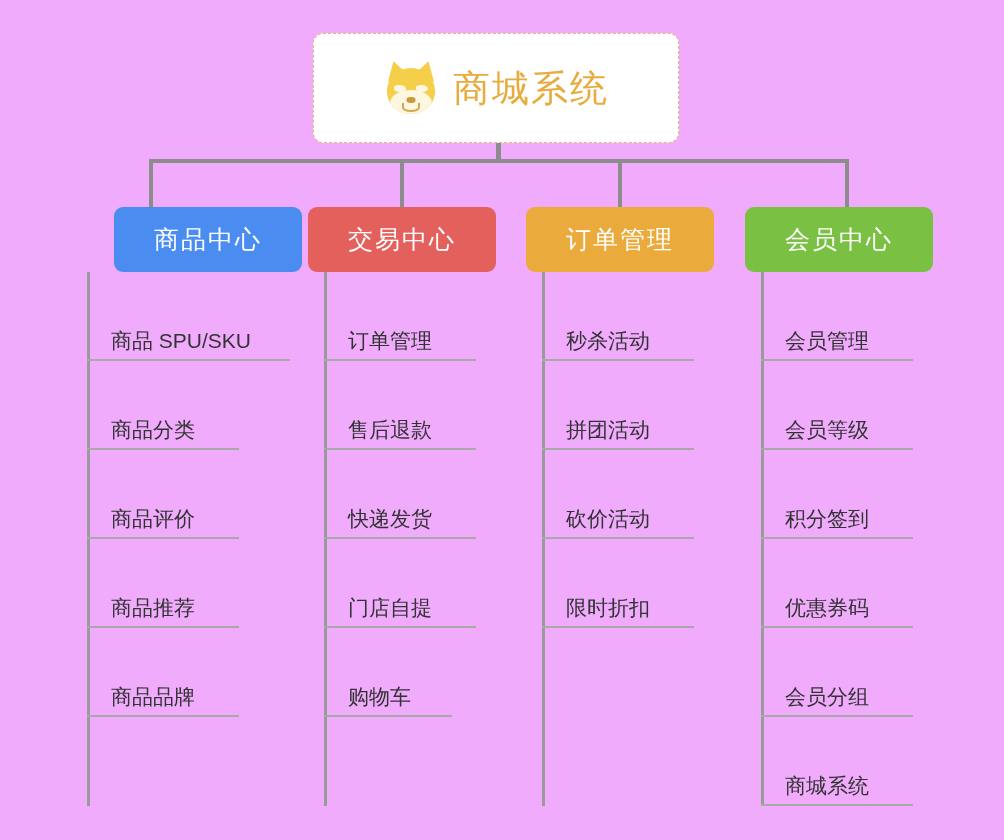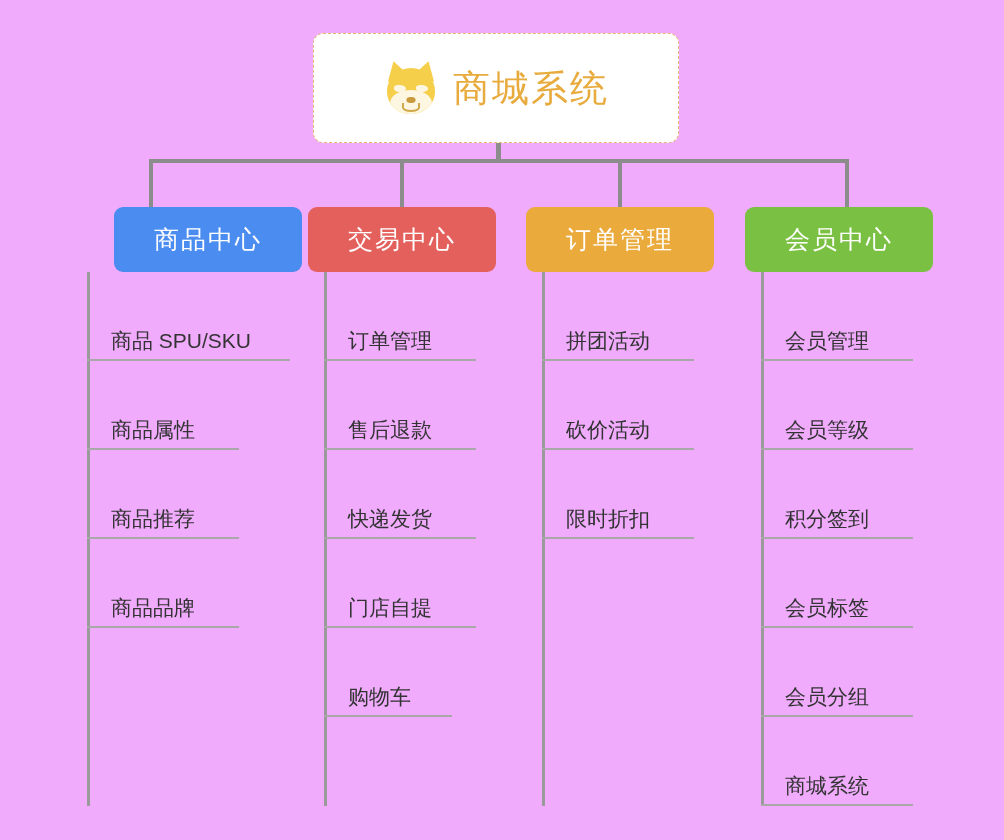--- a/index.html
+++ b/index.html
@@ -202,21 +202,25 @@
     <div class="branch-header" style="background:#4a8cf0;">
       <span>商品中心</span>
     </div>
     <div class="branch-spine" style="height:534px;"></div>
     <div class="leaf-list">
       <div class="leaf-item">
         <div class="leaf-label">商品 SPU/SKU</div>
         <div class="leaf-rule" style="width:203px;"></div>
       </div>
       <div class="leaf-item">
-        <div class="leaf-label">商品属性</div>
+        <div class="leaf-label">商品分类</div>
+        <div class="leaf-rule" style="width:152px;"></div>
+      </div>
+      <div class="leaf-item">
+        <div class="leaf-label">商品评价</div>
         <div class="leaf-rule" style="width:152px;"></div>
       </div>
       <div class="leaf-item">
         <div class="leaf-label">商品推荐</div>
         <div class="leaf-rule" style="width:152px;"></div>
       </div>
       <div class="leaf-item">
         <div class="leaf-label">商品品牌</div>
         <div class="leaf-rule" style="width:152px;"></div>
       </div>
@@ -252,20 +256,24 @@
     </div>
   </div>
 
   <div class="branch" style="left:526px;">
     <div class="branch-header" style="background:#eaaa3c;">
       <span>订单管理</span>
     </div>
     <div class="branch-spine" style="height:534px;"></div>
     <div class="leaf-list">
       <div class="leaf-item">
+        <div class="leaf-label">秒杀活动</div>
+        <div class="leaf-rule" style="width:152px;"></div>
+      </div>
+      <div class="leaf-item">
         <div class="leaf-label">拼团活动</div>
         <div class="leaf-rule" style="width:152px;"></div>
       </div>
       <div class="leaf-item">
         <div class="leaf-label">砍价活动</div>
         <div class="leaf-rule" style="width:152px;"></div>
       </div>
       <div class="leaf-item">
         <div class="leaf-label">限时折扣</div>
         <div class="leaf-rule" style="width:152px;"></div>
@@ -285,21 +293,21 @@
       </div>
       <div class="leaf-item">
         <div class="leaf-label">会员等级</div>
         <div class="leaf-rule" style="width:152px;"></div>
       </div>
       <div class="leaf-item">
         <div class="leaf-label">积分签到</div>
         <div class="leaf-rule" style="width:152px;"></div>
       </div>
       <div class="leaf-item">
-        <div class="leaf-label">会员标签</div>
+        <div class="leaf-label">优惠券码</div>
         <div class="leaf-rule" style="width:152px;"></div>
       </div>
       <div class="leaf-item">
         <div class="leaf-label">会员分组</div>
         <div class="leaf-rule" style="width:152px;"></div>
       </div>
       <div class="leaf-item">
         <div class="leaf-label">商城系统</div>
         <div class="leaf-rule" style="width:152px;"></div>
       </div>

